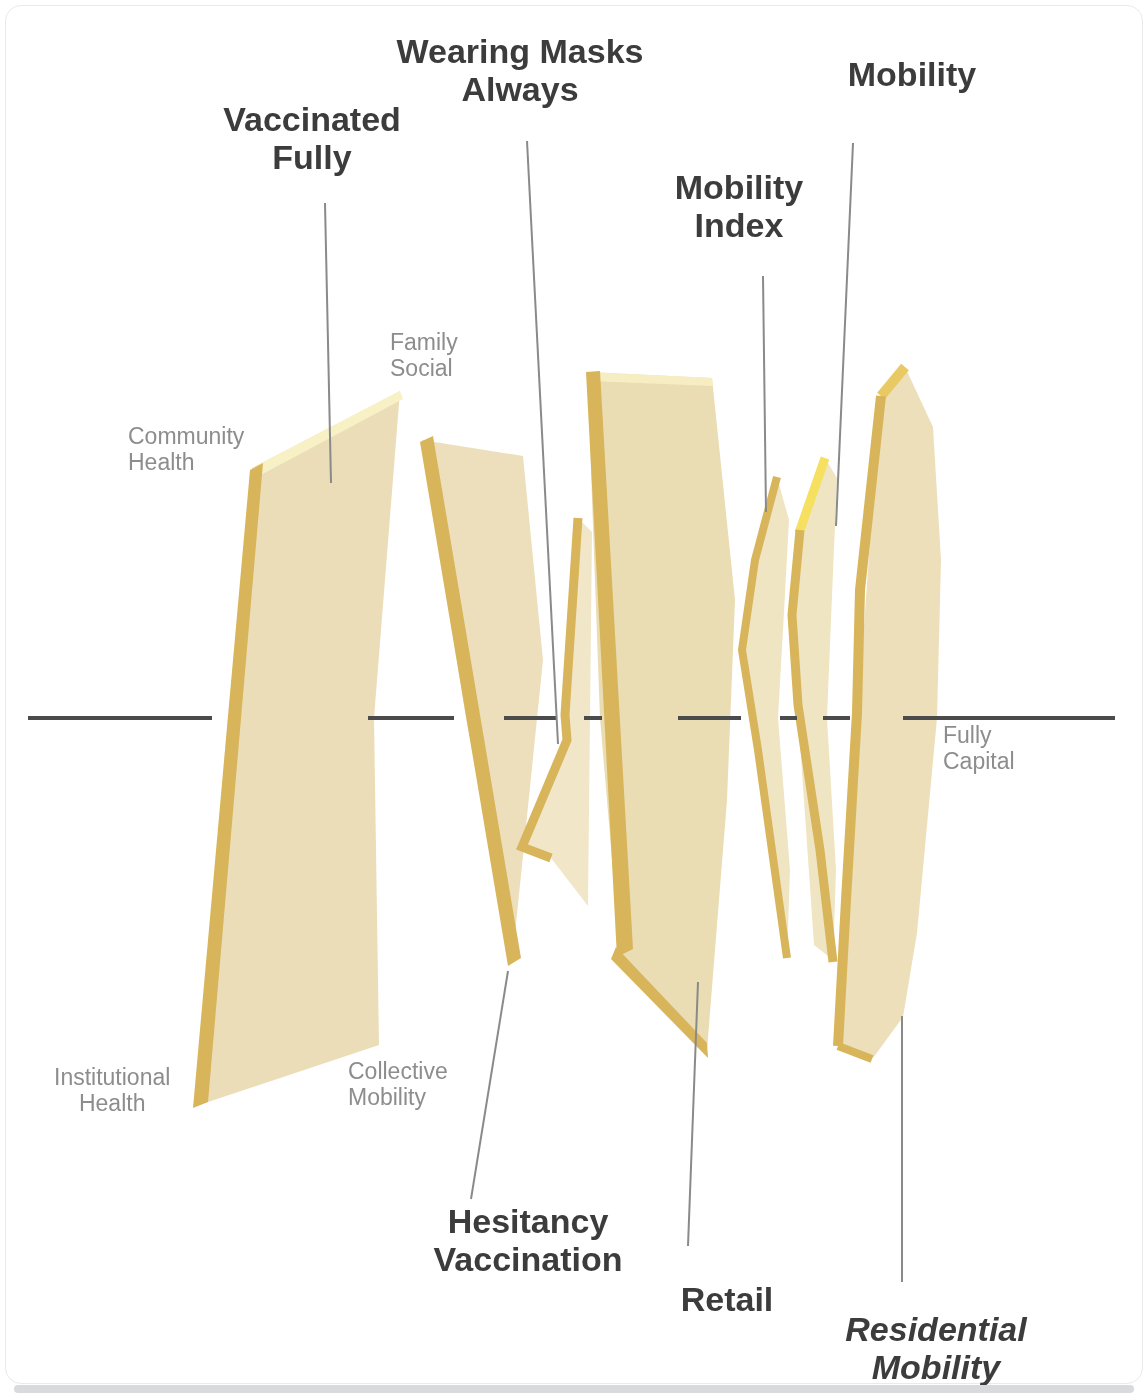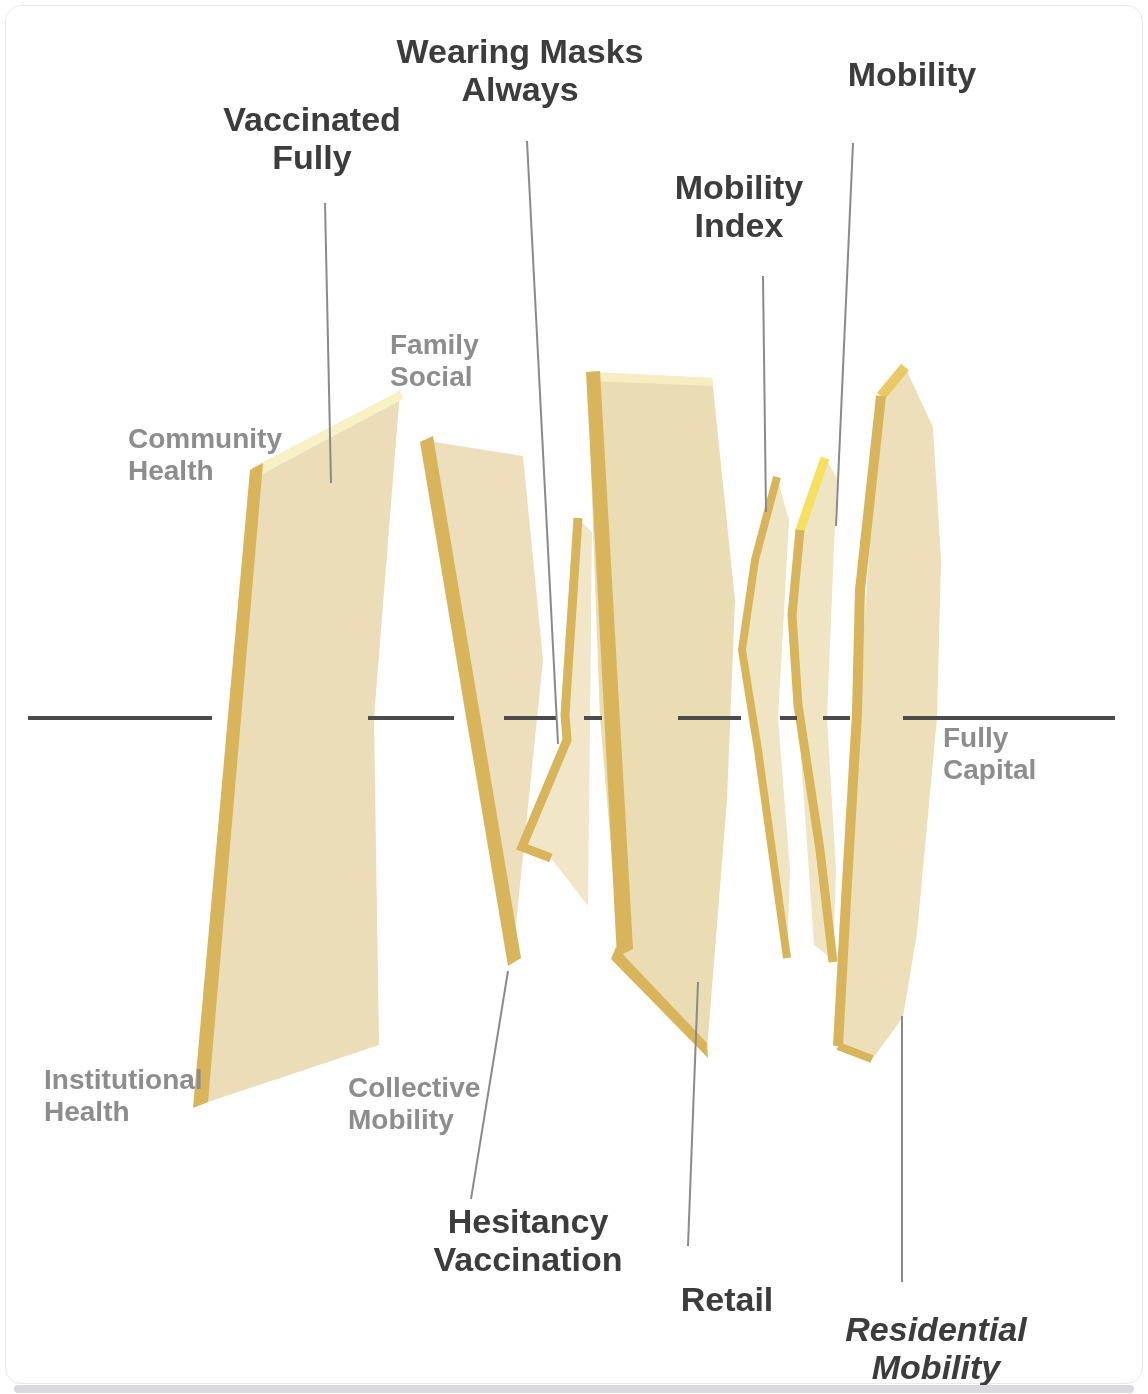--- a/index.html
+++ b/index.html
@@ -20,21 +20,21 @@
     position:absolute; left:14px; right:14px; bottom:1px; height:8px;
     border-radius:4px;
   }
   svg.fig { position:absolute; left:0; top:0; }
   .label { position:absolute; white-space:nowrap; }
   .label .line { display:block; }
   .label-dark {
     font-size:34px; font-weight:600; color:#3c3c3c; line-height:1.12;
   }
   .label-gray {
-    font-size:28px; font-weight:700; color:#8d8d8d; line-height:1.14;
+    font-size:23px; font-weight:400; color:#8d8d8d; line-height:1.14;
   }
   .align-center { text-align:center; transform:translateX(-50%); }
   .align-left { text-align:left; }
 </style>
 </head>
 <body>
 
 <div class="canvas">
   <div class="card" style="border-color: rgb(233, 234, 235);"></div>
   <svg class="fig" width="1148" height="1394" viewBox="0 0 1148 1394" id="fig-svg">
@@ -118,25 +118,25 @@
         <span class="line">Mobility</span>
       </div>
       <div class="label label-gray align-left" style="left: 128px; top: 423px;">
         <span class="line">Community</span>
         <span class="line">Health</span>
       </div>
       <div class="label label-gray align-left" style="left: 390px; top: 329px;">
         <span class="line">Family</span>
         <span class="line">Social</span>
       </div>
-      <div class="label label-gray align-left" style="left: 44px; top: 1064px;">
+      <div class="label label-gray align-left" style="left: 54px; top: 1064px; text-align: center;">
         <span class="line">Institutional</span>
         <span class="line">Health</span>
       </div>
-      <div class="label label-gray align-left" style="left: 348px; top: 1058px; margin-top: 14px;">
+      <div class="label label-gray align-left" style="left: 348px; top: 1058px;">
         <span class="line">Collective</span>
         <span class="line">Mobility</span>
       </div>
       <div class="label label-gray align-left" style="left: 943px; top: 722px;">
         <span class="line">Fully</span>
         <span class="line">Capital</span>
       </div>
     </div>
   <div class="bottom-bar" id="bottom-bar" style="background: rgb(217, 218, 219);"></div>
 </div>

